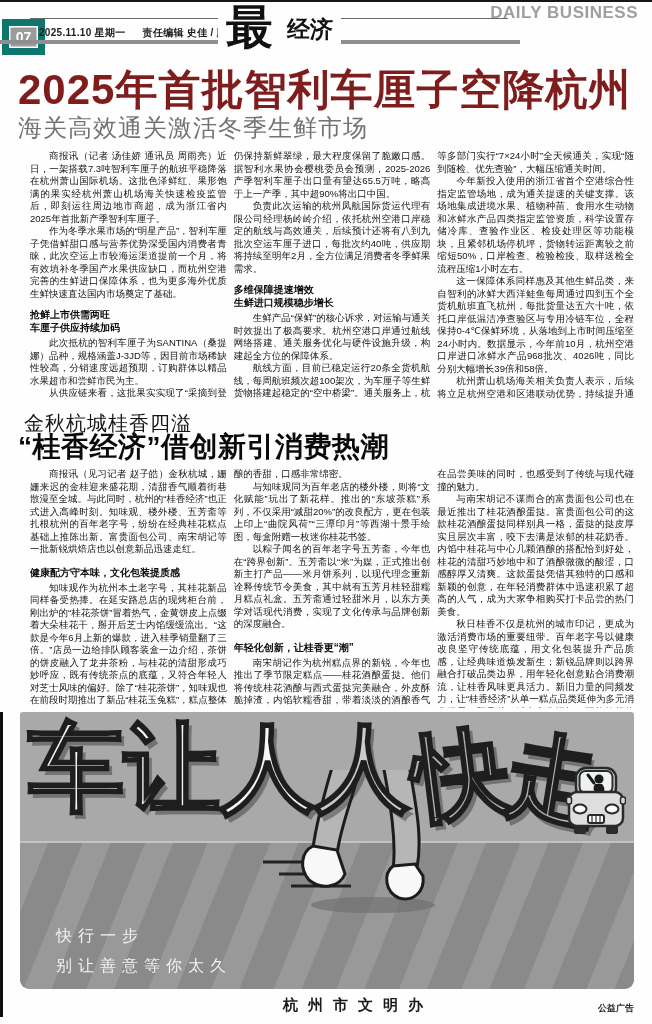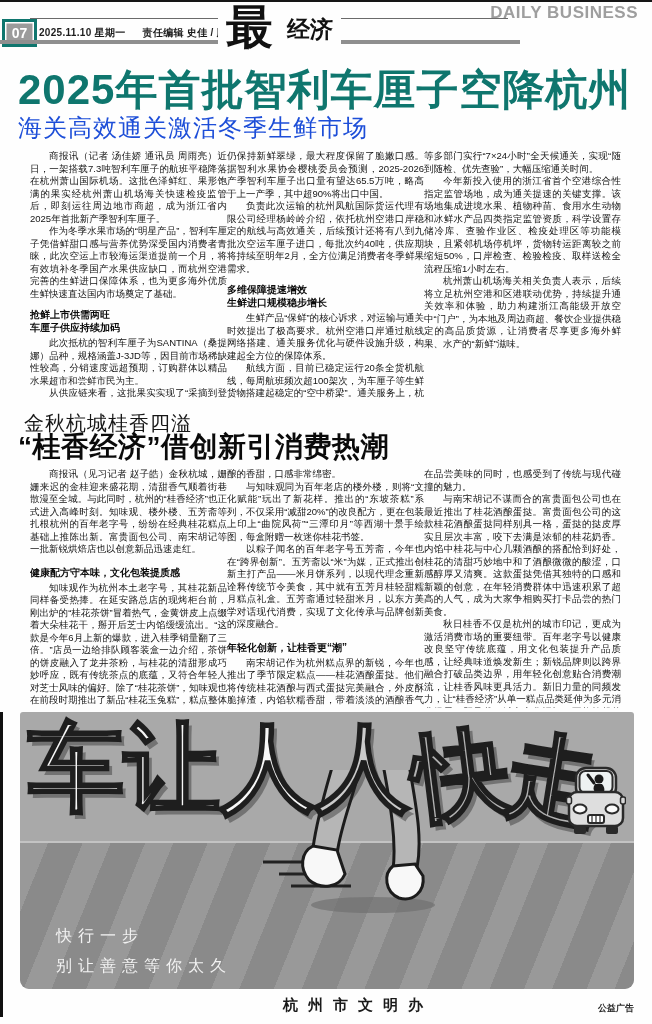--- a/index.html
+++ b/index.html
@@ -5,36 +5,36 @@
   html,body{margin:0;padding:0;background:#e8e8e8;}
   .page{
     position:relative;width:652px;height:1024px;margin:0 auto;
     background:#fefefe;overflow:hidden;
     font-family:"Liberation Sans","DejaVu Sans",sans-serif;color:#111;
   }
   
   .top-rule{position:absolute;top:0;left:0;width:652px;height:2px;background:#161616;}
   .page-num{
     position:absolute;left:2px;top:19px;width:29px;height:22px;
-    background:#9b9b9b;border:3px solid #0f766e;box-shadow:inset 0 0 0 1.5px #fff;
+    background:#9b9b9b;border:7px solid #0f766e;box-shadow:inset 0 0 0 1.5px #fff;
     color:#fff;font-weight:bold;font-size:14px;line-height:22px;text-align:center;
   }
   .date-line{position:absolute;left:39px;top:26px;font-size:10px;font-weight:bold;color:#1c1c1c;letter-spacing:.3px;white-space:nowrap;}
   .date-line .credits{margin-left:14px;}
   .thin-rule{position:absolute;left:30px;top:18px;width:478px;height:1px;background:#6a6a6a;}
   .thick-rule{position:absolute;left:0;top:40px;width:520px;height:4px;background:#8f8f8f;}
   .section-logo{position:absolute;left:218px;top:2px;background:#fefefe;padding:0 8px;z-index:3;display:flex;align-items:flex-end;}
   .logo-char{font-size:47px;line-height:50px;font-weight:900;font-family:"Liberation Serif","DejaVu Serif",serif;}
   .logo-label{font-size:23px;line-height:30px;font-weight:900;margin-left:14px;margin-bottom:8px;}
   .masthead-en{position:absolute;right:14px;top:3px;font-size:17px;font-weight:bold;color:#9e9e9e;letter-spacing:.5px;}
   .masthead-cn{position:absolute;right:14px;top:20px;font-size:22px;font-weight:900;letter-spacing:2px;color:#0d0d0d;}
   
-  .a1-headline{position:absolute;left:18px;top:62px;margin:0;font-size:42px;font-weight:900;letter-spacing:1px;color:#0f766e;white-space:nowrap;}
-  .a1-subheadline{position:absolute;left:18px;top:112px;margin:0;font-size:24px;font-weight:500;letter-spacing:1px;color:#1d4ed8;white-space:nowrap;}
-  .cols{position:absolute;left:30px;width:604px;display:flex;overflow:hidden;}
+  .a1-headline{position:absolute;left:18px;top:62px;margin:0;font-size:42px;font-weight:900;letter-spacing:1px;color:#7f1d1d;white-space:nowrap;}
+  .a1-subheadline{position:absolute;left:18px;top:112px;margin:0;font-size:24px;font-weight:500;letter-spacing:1px;color:#737373;white-space:nowrap;}
+  .cols{position:absolute;left:30px;width:604px;display:flex;gap:7px;overflow:hidden;}
   .a1-cols{top:150px;height:250px;}
   .col{width:197px;overflow:hidden;}
   .bp{margin:0;font-size:9.5px;line-height:12.5px;text-align:justify;color:#141414;}
   .ind{text-indent:2em;}
   .bh{margin:0;font-size:10px;line-height:13px;font-weight:bold;color:#0c0c0c;}
   .gt{margin-top:8px;}
   .gb{margin-bottom:3px;}
   
   .a2-kicker{position:absolute;left:20px;top:406px;margin:4px;font-size:20px;font-weight:500;letter-spacing:1px;color:#161616;}
   .a2-headline{position:absolute;left:18px;top:428px;margin:0;font-size:28px;font-weight:900;letter-spacing:.5px;color:#0a0a0a;white-space:nowrap;}
@@ -98,20 +98,21 @@
       <p class="bp">仍保持新鲜翠绿，最大程度保留了脆嫩口感。据智利水果协会樱桃委员会预测，2025-2026产季智利车厘子出口量有望达65.5万吨，略高于上一产季，其中超90%将出口中国。</p>
       <p class="bp ind">负责此次运输的杭州凤航国际货运代理有限公司经理杨岭岭介绍，依托杭州空港口岸稳定的航线与高效通关，后续预计还将有八到九批次空运车厘子进口，每批次约40吨，供应期将持续至明年2月，全方位满足消费者冬季鲜果需求。</p>
       <p class="bh gt">多维保障提速增效</p>
       <p class="bh gb">生鲜进口规模稳步增长</p>
       <p class="bp ind">生鲜产品“保鲜”的核心诉求，对运输与通关时效提出了极高要求。杭州空港口岸通过航线网络搭建、通关服务优化与硬件设施升级，构建起全方位的保障体系。</p>
       <p class="bp ind">航线方面，目前已稳定运行20条全货机航线，每周航班频次超100架次，为车厘子等生鲜货物搭建起稳定的“空中桥梁”。通关服务上，杭州萧山机场海关提前对接企业宣讲检疫审批政策，指导使用“提前申报”模式前移报关手续，同时联动机场、货代</p>
     </div>
     <div class="col">
       <p class="bp">等多部门实行“7×24小时”全天候通关，实现“随到随检、优先查验”，大幅压缩通关时间。</p>
       <p class="bp ind">今年新投入使用的浙江省首个空港综合性指定监管场地，成为通关提速的关键支撑。该场地集成进境水果、植物种苗、食用水生动物和冰鲜水产品四类指定监管资质，科学设置存储冷库、查验作业区、检疫处理区等功能模块，且紧邻机场停机坪，货物转运距离较之前缩短50%，口岸检查、检验检疫、取样送检全流程压缩1小时左右。</p>
+      <p class="bp ind">这一保障体系同样惠及其他生鲜品类，来自智利的冰鲜大西洋鲑鱼每周通过四到五个全货机航班直飞杭州，每批货量达五六十吨，依托口岸低温洁净查验区与专用冷链车位，全程保持0-4℃保鲜环境，从落地到上市时间压缩至24小时内。数据显示，今年前10月，杭州空港口岸进口冰鲜水产品968批次、4026吨，同比分别大幅增长39倍和58倍。</p>
       <p class="bp ind">杭州萧山机场海关相关负责人表示，后续将立足杭州空港和区港联动优势，持续提升通关效率和体验，助力构建浙江高能级开放空中“门户”，为本地及周边商超、餐饮企业提供稳定的高品质货源，让消费者尽享更多海外鲜果、水产的“新鲜”滋味。</p>
     </div>
   </section>
 
   <h3 class="a2-kicker">金秋杭城桂香四溢</h3>
   <h2 class="a2-headline">“桂香经济”借创新引消费热潮</h2>
 
   <section class="cols a2-cols">
     <div class="col">
       <p class="bp ind">商报讯（见习记者 赵子皓）金秋杭城，姗姗来迟的金桂迎来盛花期，清甜香气顺着街巷散漫至全城。与此同时，杭州的“桂香经济”也正式进入高峰时刻。知味观、楼外楼、五芳斋等扎根杭州的百年老字号，纷纷在经典桂花糕点基础上推陈出新。富贵面包公司、南宋胡记等一批新锐烘焙店也以创意新品迅速走红。</p>

